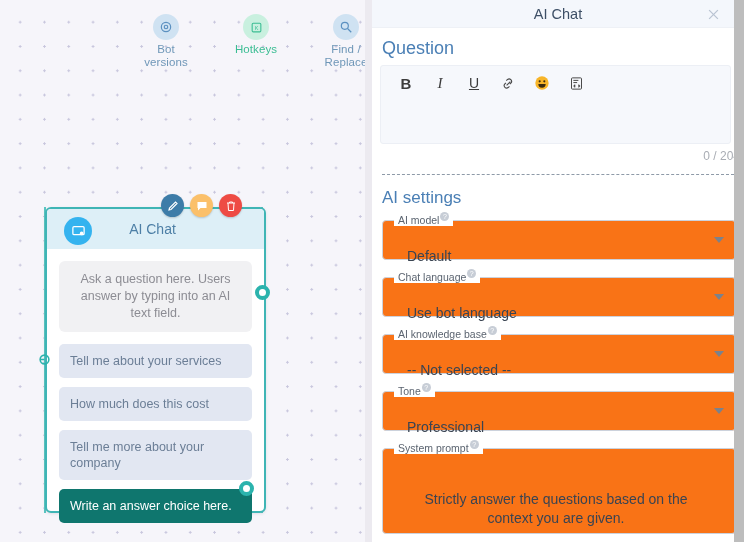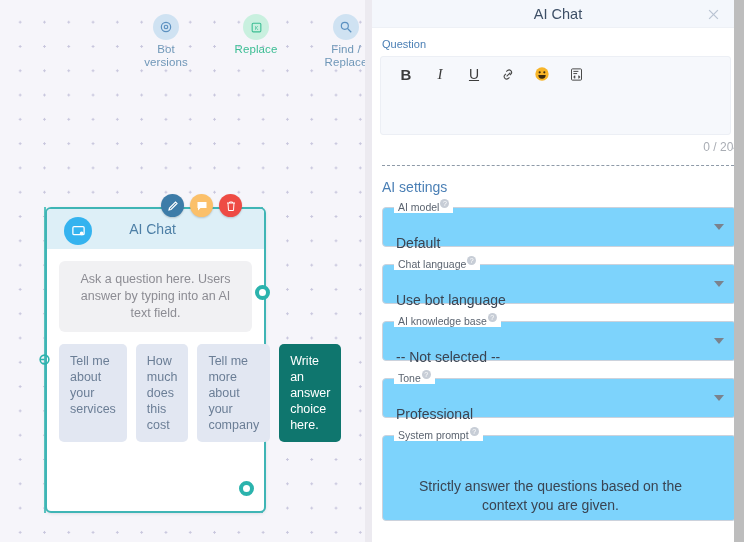--- a/index.html
+++ b/index.html
@@ -83,21 +83,21 @@
   .act.edit { background: #3d7ca8; }
   .act.comment { background: #fbc06a; }
   .act.delete { background: #ee4b44; }
 
   #node-body { padding: 12px 12px 0 12px; }
   .bubble {
     background: #f1f1f3; border-radius: 6px;
     padding: 10px 12px; font-size: 12.5px; line-height: 17px;
     color: #8c8c93; text-align: center;
   }
-  .choices { margin-top: 12px; display: flex; flex-direction: row; gap: 9px; }
+  .choices { margin-top: 12px; display: flex; flex-direction: column; gap: 9px; }
   .choice {
     background: #e2e7f2; border-radius: 5px;
     padding: 9px 11px; font-size: 12.5px; line-height: 16px;
     color: #6b7e96; cursor: pointer;
   }
   .choice.active {
     background: #0f766e; color: #ffffff;
   }
   
   .conn-ring {
@@ -123,21 +123,21 @@
     position: relative; border-bottom: 1px solid #eef1f6;
   }
   #panel-title { font-size: 14.5px; color: #3d4f66; }
   #panel-close {
     position: absolute; right: 22px; top: 5px;
     width: 18px; height: 18px; cursor: pointer;
     display: flex; align-items: center; justify-content: center;
   }
   #panel-body { padding: 8px 8px 0 8px; position: relative; }
 
-  .sec-label { font-size: 11px; color: #4a7fb5; margin: 2px 0 6px 2px; }
+  .sec-label { font-size: 18px; color: #4a7fb5; margin: 2px 0 6px 2px; }
 
   .editor {
     background: #f6f8fc; border: 1px solid #eceff5; border-radius: 3px;
     height: 79px; margin-right: 5px;
   }
   .editor-toolbar {
     display: flex; align-items: center; gap: 16px;
     padding: 8px 16px 4px 16px;
   }
   .ebtn { cursor: pointer; display: flex; align-items: center; justify-content: center;
@@ -150,30 +150,30 @@
   }
   .counter {
     text-align: right; font-size: 12px; color: #a9adb4;
     padding: 5px 0 0 0; margin-right: -4px;
   }
   .dashed-sep {
     border-top: 1.5px dashed #8e9aa8; margin: 11px 2px 0 2px;
   }
 
   .sec-title {
-    font-size: 14px; color: #4a7fb5; margin: 13px 0 12px 2px;
+    font-size: 17px; color: #4a7fb5; margin: 13px 0 12px 2px;
   }
 
   
   .field { position: relative; margin: 0 0 17px 2px; }
   .field-box {
     border: 1px solid #ccd2dc; border-radius: 4px;
     height: 40px; display: flex; align-items: center;
-    padding: 0 30px 0 13px; position: relative;
-    background: #7dd3fc;
+    padding: 0 30px 0 24px; position: relative;
+    background: #f97316;
   }
   .field-box.textarea { height: 86px; align-items: flex-start; padding-top: 9px; text-align: center; }
   .field-legend {
     position: absolute; left: 11px; top: -7px;
     background: #fff; padding: 0 4px;
     font-size: 10.5px; color: #5b6470;
     display: flex; align-items: flex-start; gap: 1px;
     white-space: nowrap;
   }
   .help-q {
@@ -213,21 +213,21 @@
         <div class="tool-lbl">Bot versions</div>
       </div>
 
       <div class="tool-item">
         <div class="tool-ico green">
           <svg width="13" height="13" viewBox="0 0 24 24" fill="none" stroke="#3bbd93" stroke-width="2">
             <rect x="4" y="4" width="16" height="16" rx="2"></rect>
             <text x="12" y="16" font-size="10" fill="#3bbd93" stroke="none" text-anchor="middle" font-family="Liberation Sans">K</text>
           </svg>
         </div>
-        <div class="tool-lbl green">Replace</div>
+        <div class="tool-lbl green">Hotkeys</div>
       </div>
 
       <div class="tool-item">
         <div class="tool-ico blue">
           <svg width="14" height="14" viewBox="0 0 24 24" fill="none" stroke="#5b90c0" stroke-width="2">
             <circle cx="10" cy="10" r="6"></circle>
               <line x1="15" y1="15" x2="21" y2="21"></line>
           </svg>
         </div>
         <div class="tool-lbl">Find / Replace</div>

